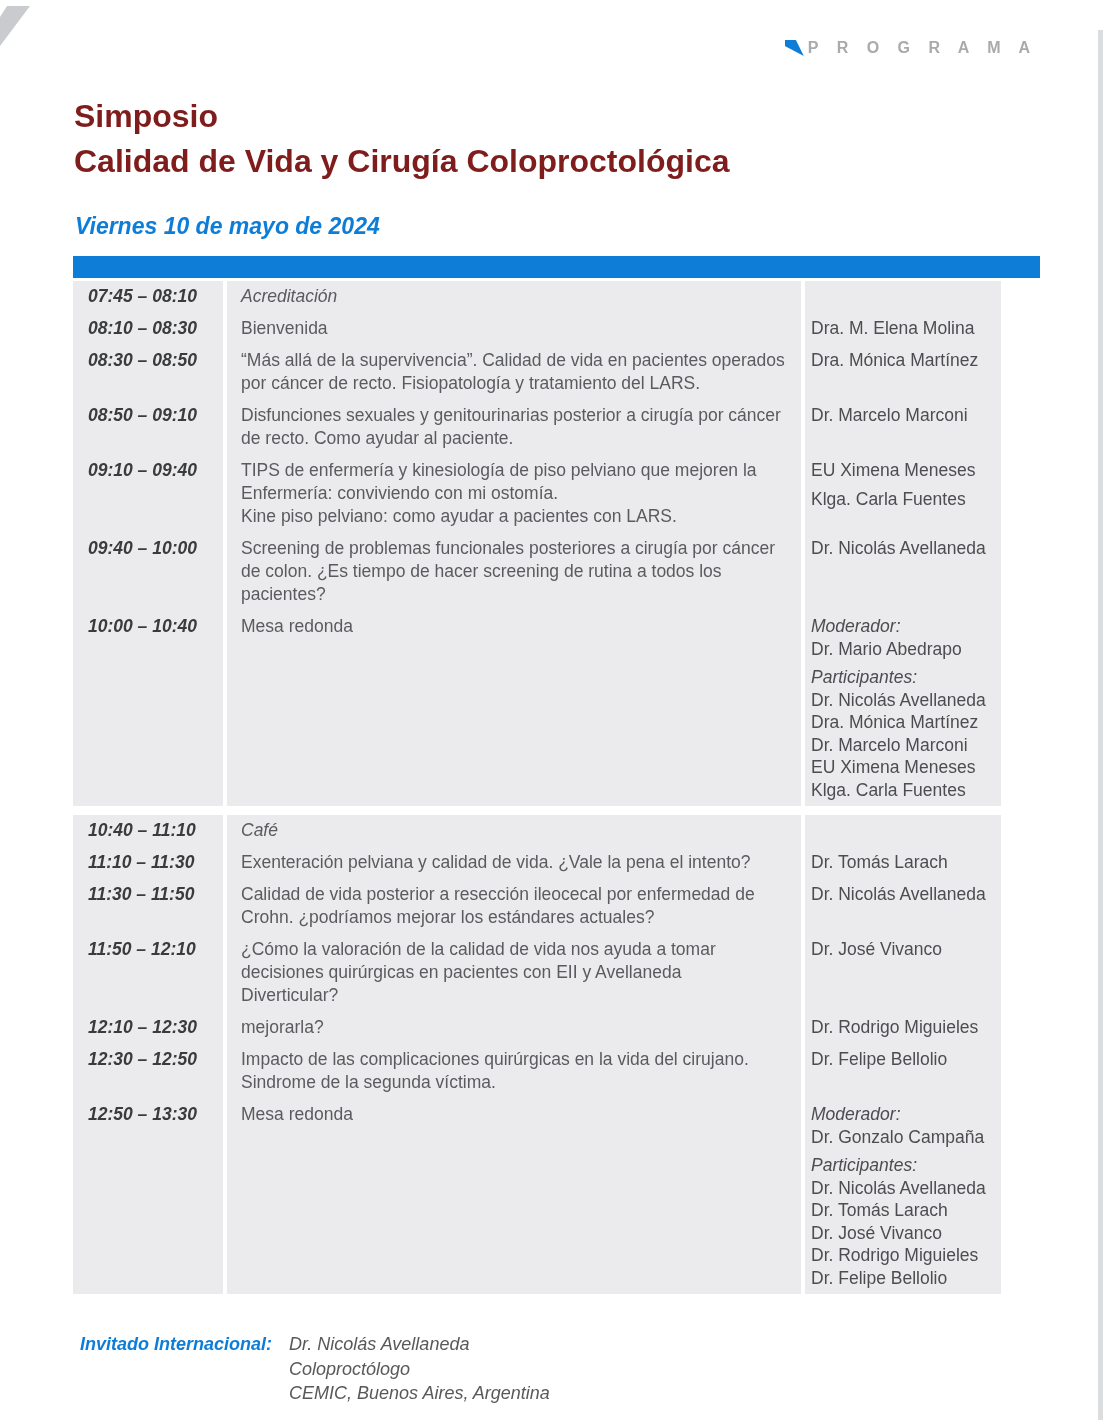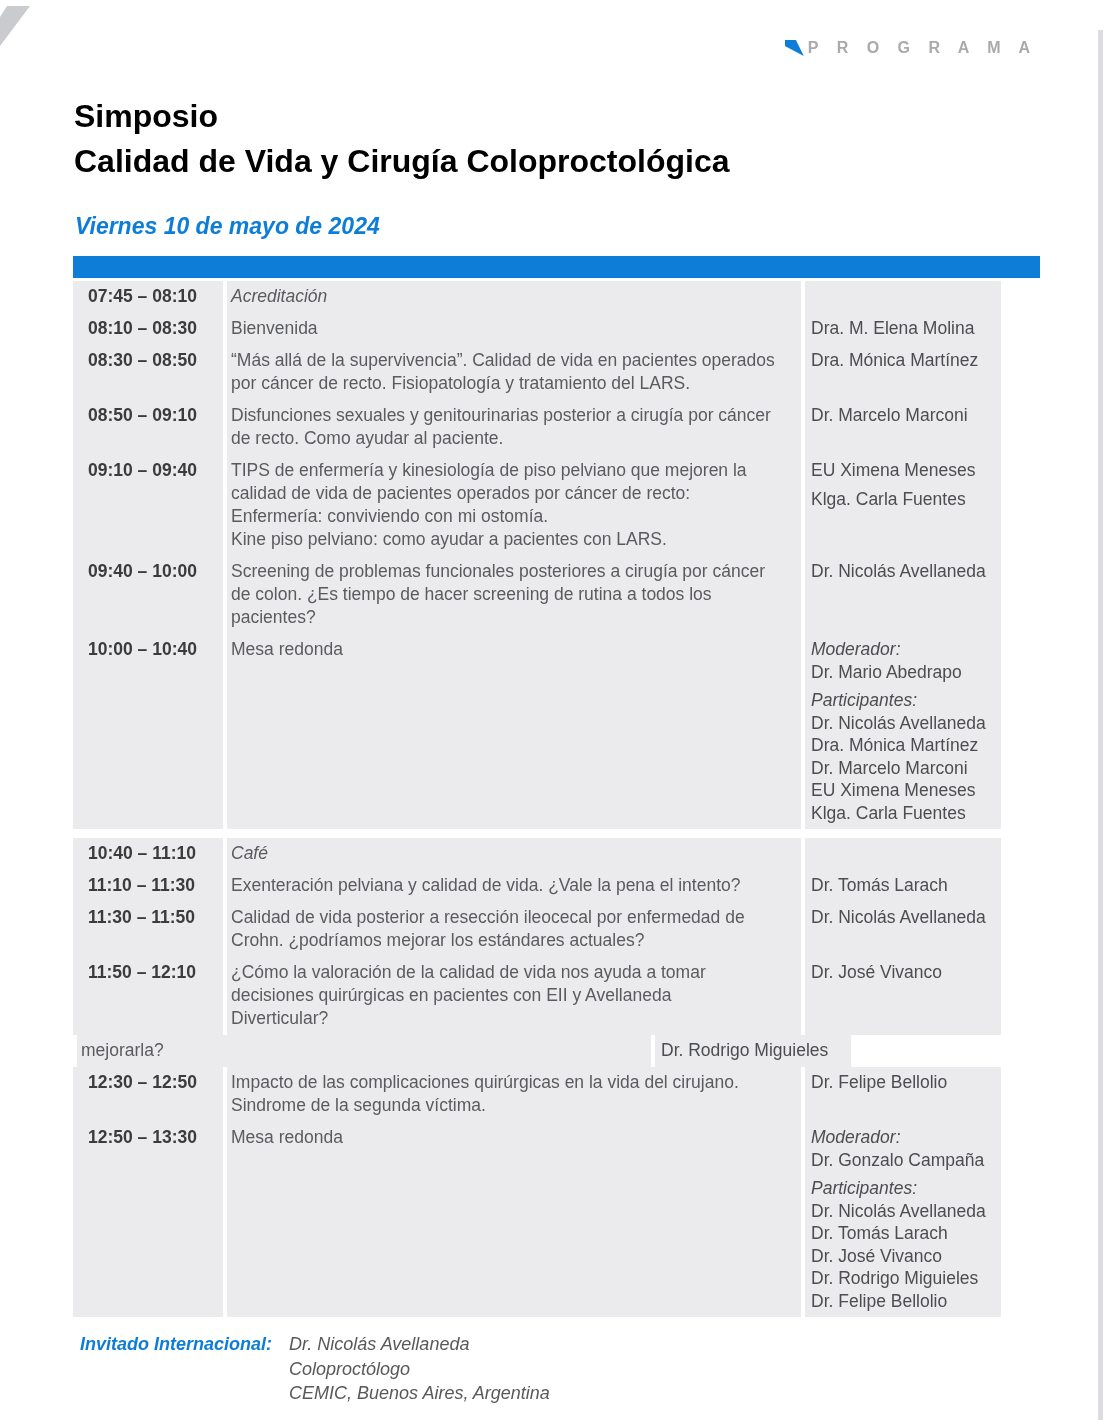--- a/index.html
+++ b/index.html
@@ -18,34 +18,34 @@
   .page-edge { position:absolute; top:24px; left:1098px; width:5px; height:1396px;
     background:#dcdddf; }
 
   
   .programa { position:absolute; top:33px; right:70px; display:flex; align-items:center; }
   .programa .tri { width:19px; height:16px; background:var(--accent,#0d7dd8);
     clip-path:polygon(0 0,58% 0,100% 100%,0 38%); margin-right:4px; }
   .programa .txt { font-size:16px; letter-spacing:7px; color:#a8aaad; font-weight:bold; }
 
   .title { position:absolute; left:74px; top:88px; font-size:32px; font-weight:bold;
-    color:#000000; line-height:45px; }
+    color:#7f1d1d; line-height:45px; }
 
   .date-heading { position:absolute; left:75px; top:207px; font-size:23px;
     font-weight:bold; color:var(--accent,#0d7dd8);font-style:italic; }
 
   .schedule { position:absolute; left:73px; top:250px; width:967px; font-size:17.5px; }
   .bluebar { height:22px; background:var(--accent,#0d7dd8); }
   .section { margin-top:3px; }
   .section + .section { margin-top:9px; }
   .row { display:flex; }
   .cell { background:#ebebed; box-sizing:border-box; overflow:hidden; }
   .cell .line { line-height:23px; white-space:nowrap; }
-  .cell.time { width:150px; padding:4px 0 5px 15px; color:#3a3b3d; font-weight:bold; }
-  .cell.activity { width:574px; margin-left:4px; padding:4px 6px 5px 4px; color:#5a5b5e; }
+  .cell.time { width:150px; padding:4px 0 5px 15px; color:#3a3b3d; font-weight:bold;font-style:italic; }
+  .cell.activity { width:574px; margin-left:4px; padding:4px 6px 5px 14px; color:#5a5b5e; }
   .cell.speaker { width:196px; margin-left:4px; padding:4px 4px 5px 6px; color:#4c4d50; }
   .cell.speaker .line { line-height:22.5px; }
   .it { font-style:italic; }
   .gap { margin-top:6px; }
 
   .footer { position:absolute; left:80px; top:1326px; display:flex; font-size:18px;font-style:italic; }
   .footer .label { width:209px; font-weight:bold; color:var(--accent,#0d7dd8); line-height:24px; }
   .footer .values { color:#58595b; line-height:24.5px; }
 </style>
 </head>
@@ -117,21 +117,20 @@
             <div class="cell speaker">
               <div class="line">Dr. Marcelo Marconi</div>
             </div>
           </div>
           <div class="row">
             <div class="cell time">
               <div class="line">09:10 – 09:40</div>
             </div>
             <div class="cell activity">
               <div class="line">TIPS de enfermería y kinesiología de piso pelviano que mejoren la</div>
-              <div class="line">calidad de vida de pacientes operados por cáncer de recto:</div>
               <div class="line">Enfermería: conviviendo con mi ostomía.</div>
               <div class="line">Kine piso pelviano: como ayudar a pacientes con LARS.</div>
             </div>
             <div class="cell speaker">
               <div class="line">EU Ximena Meneses</div>
               <div class="line gap">Klga. Carla Fuentes</div>
             </div>
           </div>
           <div class="row">
             <div class="cell time">
@@ -205,20 +204,23 @@
             <div class="cell activity">
               <div class="line">¿Cómo la valoración de la calidad de vida nos ayuda a tomar</div>
               <div class="line">decisiones quirúrgicas en pacientes con EII y Avellaneda</div>
               <div class="line">Diverticular?</div>
             </div>
             <div class="cell speaker">
               <div class="line">Dr. José Vivanco</div>
             </div>
           </div>
           <div class="row">
+            <div class="cell time">
+              <div class="line">12:10 – 12:30</div>
+            </div>
             <div class="cell activity">
               <div class="line">mejorarla?</div>
             </div>
             <div class="cell speaker">
               <div class="line">Dr. Rodrigo Miguieles</div>
             </div>
           </div>
           <div class="row">
             <div class="cell time">
               <div class="line">12:30 – 12:50</div>

